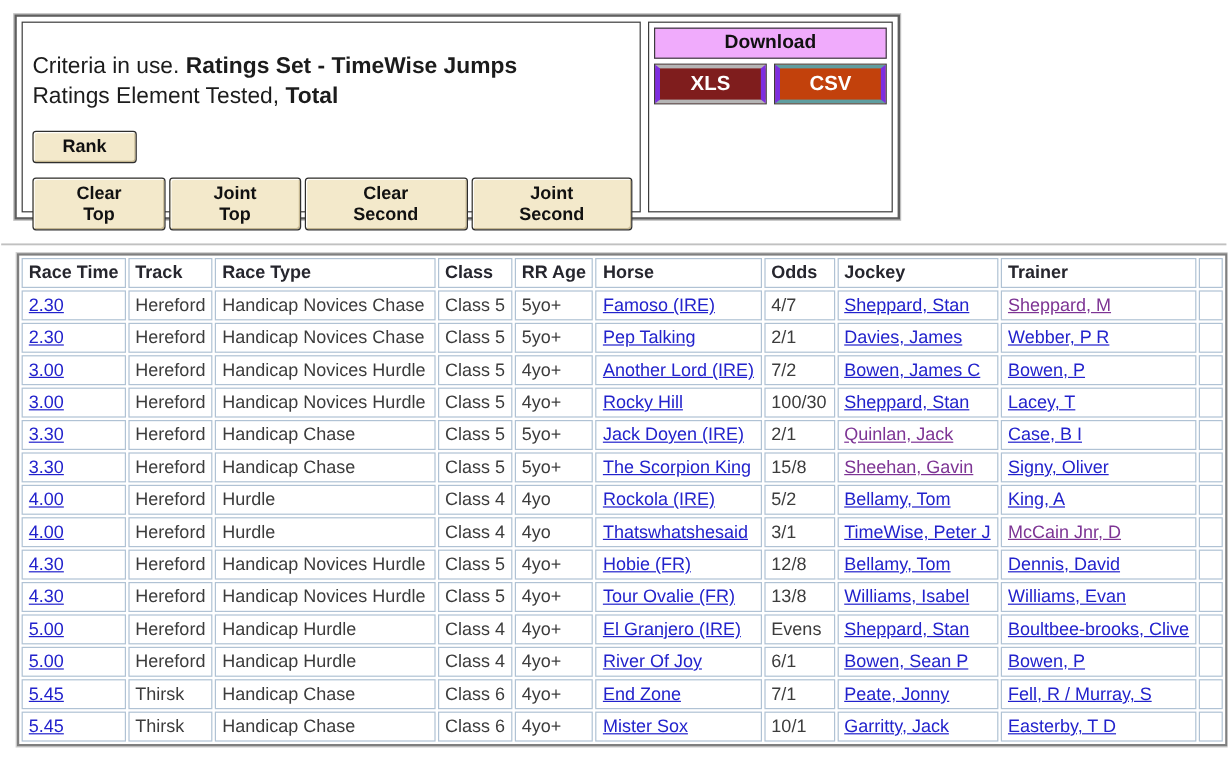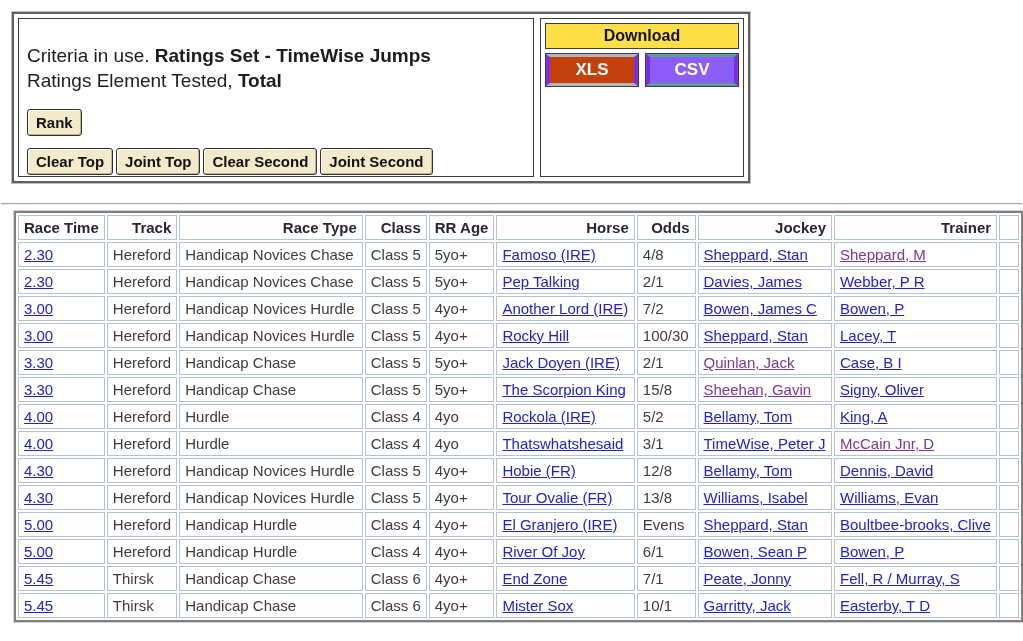--- a/index.html
+++ b/index.html
@@ -31,34 +31,34 @@
   }
   .criteria-line b { font-weight: 700; }
   .beige-btn {
     display: inline-block;
     background: #f3e9cb;
     border: 1px solid #2e2e2e;
     border-radius: 3px;
     box-shadow: inset 1px 1px 0 rgba(255,255,255,.9), inset -1px -1px 0 rgba(140,120,70,.45);
     font-family: "Liberation Sans", sans-serif;
     font-weight: 700; font-size: 15px; color: #111;
-    padding: 4px 8px;
+    padding: 4px 24px;
     cursor: pointer;
   }
   .rank-row { margin-top: 16px; }
   .clear-row { margin-top: 12px; display: flex; gap: 3px; }
 
   .download-panel {
     flex: 1; height: 100%;
     border: 1px solid #3c3c3c;
     padding: 4px;
   }
   .dl-header {
     height: 26px; line-height: 24px;
-    background: #fde047;
+    background: #f0abfc;
     border: 1px solid #3c3c3c;
     text-align: center;
     font-weight: 700; font-size: 16px; color: #111;
     margin-bottom: 4px;
   }
   .dl-buttons { display: flex; gap: 6px; }
   .dl-cell { flex: 1; border: 1px solid #3c3c3c; }
   .dl-btn {
     display: block; width: 100%; height: 32px;
     border-top: 3px solid #b5b5b5;
@@ -93,21 +93,21 @@
     border: 1px solid var(--cell-border, #b0c2d4);
     height: 25px;
     padding: 1px 5px;
     font-size: 15px;
     line-height: 19px;
     white-space: nowrap;
     overflow: hidden;
     background: #ffffff;
   }
   table.races th {
-    font-weight: 700; color: #26262e; text-align: right;
+    font-weight: 700; color: #26262e; text-align: left;
   }
   table.races td { color: #3c3c3c; text-align: left; }
   a.lnk {
     color: var(--link, #2222cc);
     text-decoration: underline;
     cursor: pointer;
     text-align: right;
   }
   a.lnk.visited { color: var(--visited, #7d3494); }
 </style>
@@ -125,24 +125,24 @@
       <button class="beige-btn">Clear Top</button>
       <button class="beige-btn">Joint Top</button>
       <button class="beige-btn">Clear Second</button>
       <button class="beige-btn">Joint Second</button>
     </div>
   </div>
   <div class="download-panel">
     <div class="dl-header">Download</div>
     <div class="dl-buttons">
       <div class="dl-cell">
-        <button class="dl-btn xls" style="background: #c2410c;">XLS</button>
+        <button class="dl-btn xls" style="background: #7f1d1d;">XLS</button>
       </div>
       <div class="dl-cell">
-        <button class="dl-btn csv" style="background: #8b5cf6;">CSV</button>
+        <button class="dl-btn csv" style="background: #c2410c;">CSV</button>
       </div>
     </div>
   </div>
 </div>
 
 <hr class="rule">
 
 <table class="races">
   <colgroup>
     <col style="width:87px">
@@ -171,21 +171,21 @@
     </tr>
   </thead>
   <tbody id="races-body">
       <tr>
         <td><a class="lnk">2.30</a></td>
         <td>Hereford</td>
         <td>Handicap Novices Chase</td>
         <td>Class 5</td>
         <td>5yo+</td>
         <td><a class="lnk">Famoso (IRE)</a></td>
-        <td>4/8</td>
+        <td>4/7</td>
         <td><a class="lnk">Sheppard, Stan</a></td>
         <td><a class="lnk visited">Sheppard, M</a></td>
         <td></td>
       </tr>
       <tr>
         <td><a class="lnk">2.30</a></td>
         <td>Hereford</td>
         <td>Handicap Novices Chase</td>
         <td>Class 5</td>
         <td>5yo+</td>

